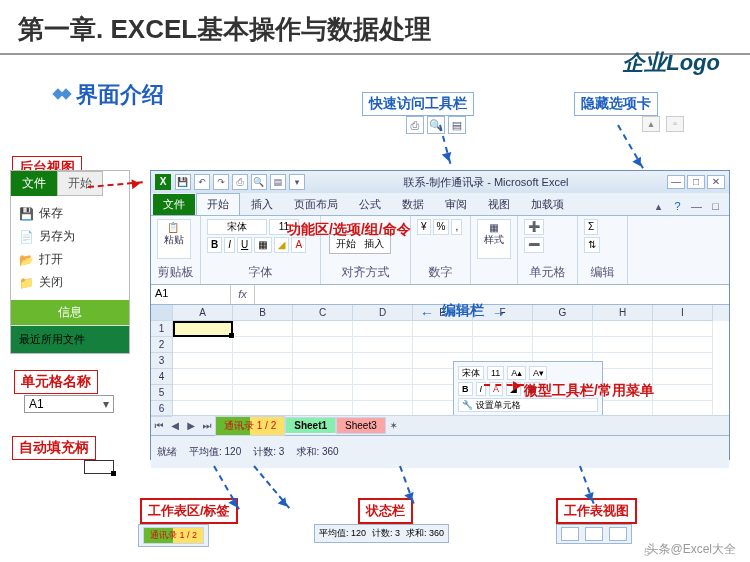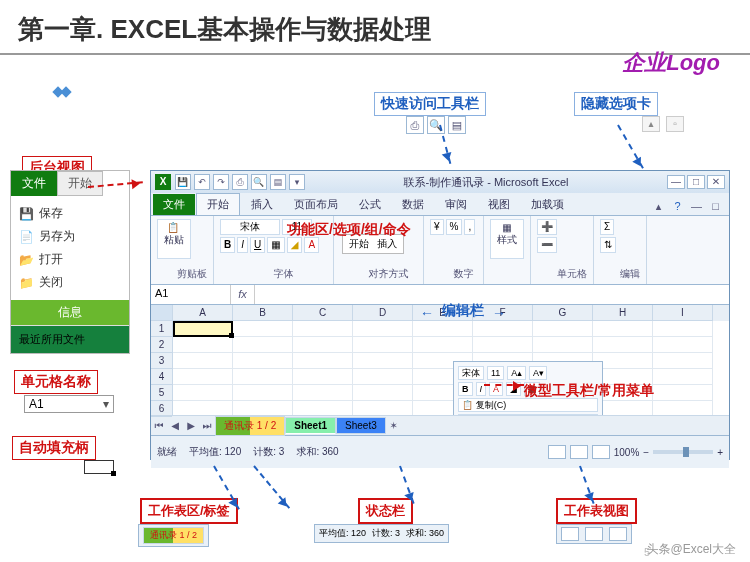--- a/index.html
+++ b/index.html
@@ -1,19 +1,19 @@
 <!DOCTYPE html>
 <html><head>
 <meta charset="utf-8">
 <style>
 * { margin: 0; padding: 0; box-sizing: border-box; }
 body { width: 750px; height: 562px; background: #fff; font-family: "Microsoft YaHei", sans-serif; position: relative; overflow: hidden; }
 
 .page-title { font-size: 26px; font-weight: bold; color: #333; padding: 12px 0 6px 18px; border-bottom: 2px solid #999; }
-.logo { position: absolute; top: 48px; right: 30px; color: #a21caf; font-size: 22px; font-weight: bold; font-style: italic; }
+.logo { position: absolute; top: 48px; right: 30px; color: #0c4a6e; font-size: 22px; font-weight: bold; font-style: italic; }
 
 .section-title { position: absolute; top: 80px; left: 54px; font-size: 22px; font-weight: bold; color: #1F5FBF; }
 .section-title .dia { display: inline-block; width: 16px; height: 16px; margin-right: 6px; position: relative; }
 .section-title .dia::before, .section-title .dia::after { content: ""; position: absolute; width: 8px; height: 8px; background: #4A8FD6; transform: rotate(45deg); }
 .section-title .dia::before { left: 0; top: 4px; }
 .section-title .dia::after { left: 8px; top: 4px; }
 
 .callout { position: absolute; font-size: 14px; font-weight: bold; border: 1px solid; padding: 2px 6px; white-space: nowrap; }
 .blue { color: #1F5FBF; border-color: #8AB0E0; }
 .red { color: #D01212; border-color: #D01212; }
@@ -48,21 +48,21 @@
 
 .ribtabs { display: flex; height: 22px; align-items: flex-end; padding-left: 2px; gap: 1px; }
 .rtab { padding: 3px 10px; font-size: 11px; color: #335; }
 .rtab.file { background: #107C10; color: #fff; }
 .rtab.active { background: #F5F8FC; border: 1px solid #9CB8D4; border-bottom: none; }
 .rtabs-right { margin-left: auto; display: flex; gap: 4px; padding-right: 6px; align-items: center; }
 .rtabs-right span { width: 15px; height: 15px; font-size: 11px; text-align: center; color: #557; }
 
 .ribbon { height: 70px; background: #F5F8FC; border-top: 1px solid #9CB8D4; border-bottom: 1px solid #9CB8D4; display: flex; }
 .rgroup { border-right: 1px solid #C8D8E8; padding: 3px 6px; display: flex; flex-direction: column; justify-content: space-between; min-width: 50px; }
-.rgroup .glabel { font-size: 10px; color: #557; text-align: center; margin-top: auto; margin-left: 20px; }
+.rgroup .glabel { font-size: 12px; color: #557; text-align: center; margin-top: auto; }
 .rbtn { display: inline-block; padding: 2px 4px; font-size: 10px; color: #335; text-align: center; }
 .rbtn-big { width: 34px; height: 40px; border: 1px solid #CDE; background: #fff; }
 .fontrow { display: flex; gap: 2px; margin-bottom: 2px; }
 .fontrow span, .fontrow div { height: 16px; border: 1px solid #CDE; background: #fff; font-size: 10px; text-align: center; line-height: 14px; padding: 0 3px; }
 
 .fbar { display: flex; height: 20px; border-bottom: 1px solid #9CB8D4; background: #fff; }
 .fbar .nbox { width: 80px; border-right: 1px solid #ccc; padding: 2px 4px; font-size: 11px; }
 .fbar .fx { width: 24px; text-align: center; font-style: italic; color: #557; border-right: 1px solid #ccc; line-height: 18px; }
 .fbar .finput { flex: 1; }
 
@@ -78,21 +78,21 @@
 .cellrow div { width: 60px; border-right: 1px solid #E0E8F0; border-bottom: 1px solid #E0E8F0; }
 .selcell { position: absolute; top: 0; left: 0; width: 60px; height: 16px; border: 2px solid #000; background: #FFF9C4; }
 .selcell::after { content: ""; position: absolute; right: -3px; bottom: -3px; width: 5px; height: 5px; background: #000; }
 
 .minitb { position: absolute; top: 40px; left: 280px; width: 150px; background: #F5F8FC; border: 1px solid #9CB8D4; padding: 4px; font-size: 9px; }
 .minitb .mrow { display: flex; gap: 3px; margin-bottom: 2px; }
 .minitb .mrow span { height: 14px; border: 1px solid #CDE; background: #fff; padding: 0 3px; line-height: 12px; }
 
 .sheettabs { display: flex; height: 20px; background: #E8EFF6; border-top: 1px solid #C8D8E8; align-items: center; font-size: 10px; }
 .navbtn { width: 16px; text-align: center; color: #557; }
-.stab { padding: 2px 8px; border: 1px solid #C8D8E8; background: #3b82f6; }
+.stab { padding: 2px 8px; border: 1px solid #C8D8E8; background: #fca5a5; }
 .stab.sel { background: #86efac; border-bottom: 1px solid #fff; font-weight: bold; }
 .stab.colored { background: linear-gradient(90deg, #6AB82E 50%, #FFE066 50%); color: #D01212; }
 
 .statusbar { display: flex; height: 22px; background: #EAF1F8; border-top: 1px solid #9CB8D4; align-items: center; font-size: 10px; padding: 16px 6px; gap: 12px; color: #335; }
 .statusbar .sright { margin-left: auto; display: flex; gap: 4px; align-items: center; }
 .viewbtn { width: 18px; height: 14px; border: 1px solid #9CB8D4; background: #fff; }
 .zslider { width: 60px; height: 4px; background: #C8D8E8; position: relative; }
 .zslider::after { content: ""; position: absolute; left: 50%; top: -3px; width: 6px; height: 10px; background: #6C92B8; }
 
 
@@ -115,26 +115,26 @@
 .editbar-arrows { position: absolute; top: 302px; left: 420px; color: #1F5FBF; font-size: 14px; font-weight: bold; display: flex; gap: 8px; align-items: center; }
 .editbar-arrows .alab { }
 </style>
 </head>
 <body>
 
 <div class="page-title">第一章. EXCEL基本操作与数据处理</div>
 <div class="logo">企业Logo</div>
 
 <div class="section-title">
-  <span class="dia"></span>
-</div>
-
-<div class="callout blue" style="top:92px; left:374px">快速访问工具栏</div>
+  <span class="dia"></span><span>界面介绍</span>
+</div>
+
+<div class="callout blue" style="top:92px; left:362px">快速访问工具栏</div>
 <div class="callout blue" style="top:92px; left:574px">隐藏选项卡</div>
-<div class="callout red" style="top:156px; left:22px">后台视图</div>
+<div class="callout red" style="top:156px; left:12px">后台视图</div>
 <div class="callout red" style="top:370px; left:14px">单元格名称</div>
 <div class="callout red" style="top:436px; left:12px">自动填充柄</div>
 
 <div class="rqat">
   <span>⎙</span>
   <span>🔍</span>
   <span>▤</span>
 </div>
 <div class="hidectrl">
   <span>▴</span>
@@ -377,21 +377,20 @@
             <span>A▾</span>
           </div>
           <div class="mrow">
             <span><b>B</b></span>
             <span><i>I</i></span>
             <span style="color:#D01212">A</span>
             <span>◢</span>
             <span>▦</span>
           </div>
           <div class="mrow" style="flex-direction:column; gap:2px">
-            <span style="width:auto">📋 复制(C)</span>
             <span style="width:auto">🔧 设置单元格</span>
           </div>
         </div>
       </div>
     </div>
   </div>
 
   <div class="sheettabs">
     <div class="navbtn">⏮</div>
     <div class="navbtn">◀</div>
@@ -401,29 +400,20 @@
     <div class="stab sel">Sheet1</div>
     <div class="stab">Sheet3</div>
     <div class="navbtn">✶</div>
   </div>
 
   <div class="statusbar">
     <span>就绪</span>
     <span>平均值: 120</span>
     <span>计数: 3</span>
     <span>求和: 360</span>
-    <div class="sright">
-      <div class="viewbtn"></div>
-      <div class="viewbtn"></div>
-      <div class="viewbtn"></div>
-      <span>100%</span>
-      <span>−</span>
-      <div class="zslider"></div>
-      <span>+</span>
-    </div>
   </div>
 </div>
 
 <div class="editbar-arrows">
   <span>←</span>
     <span class="alab">编辑栏</span>
     <span>→</span>
 </div>
 
 <div class="callout red" style="top:382px; left:524px; border:none; padding:0">微型工具栏/常用菜单</div>

